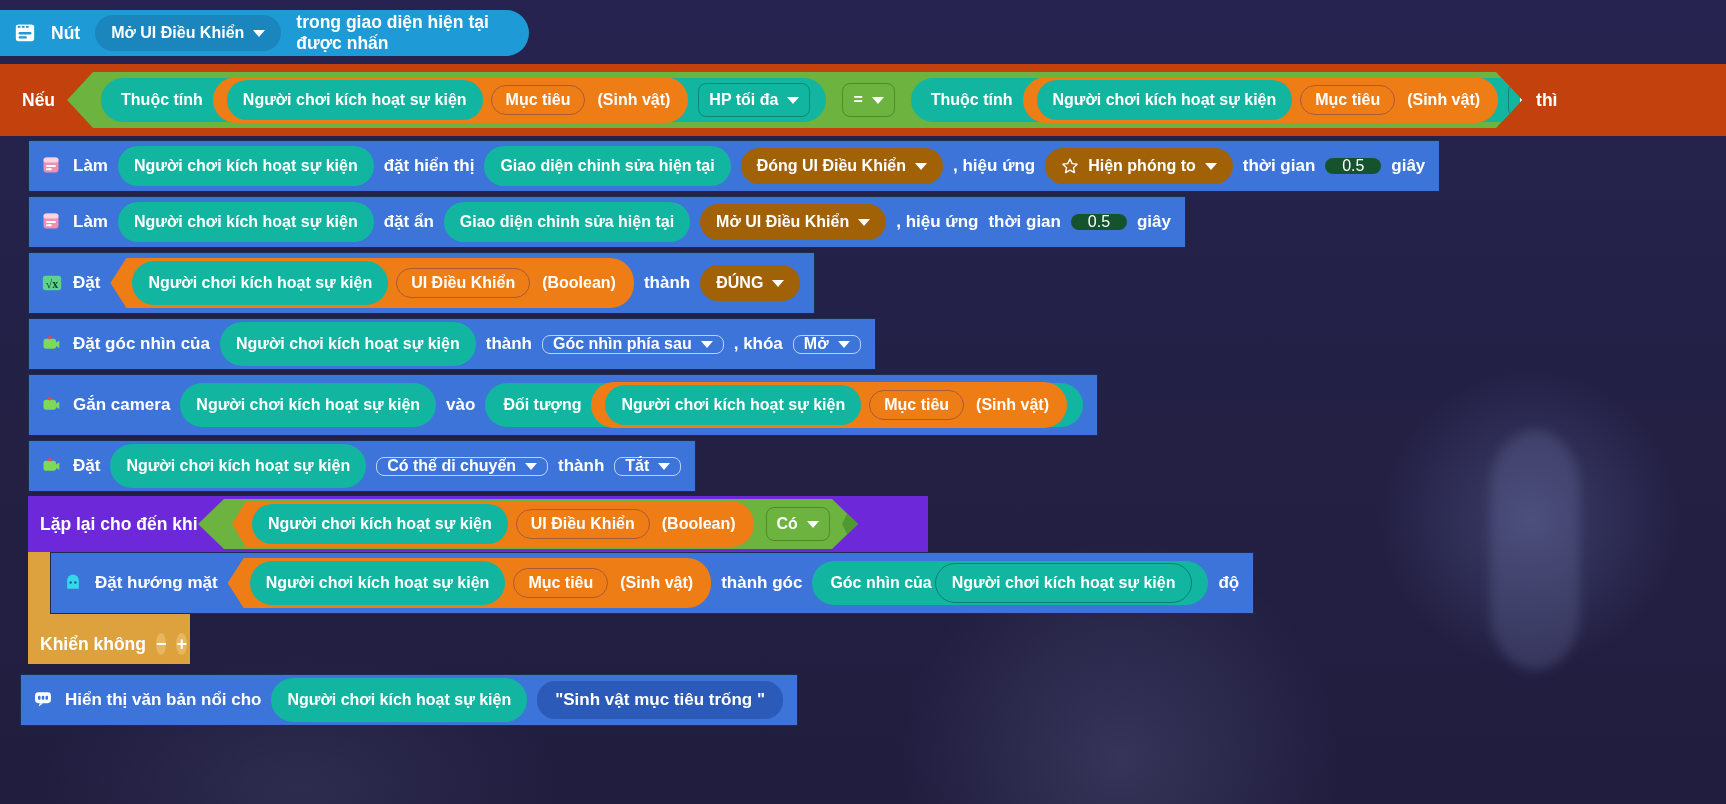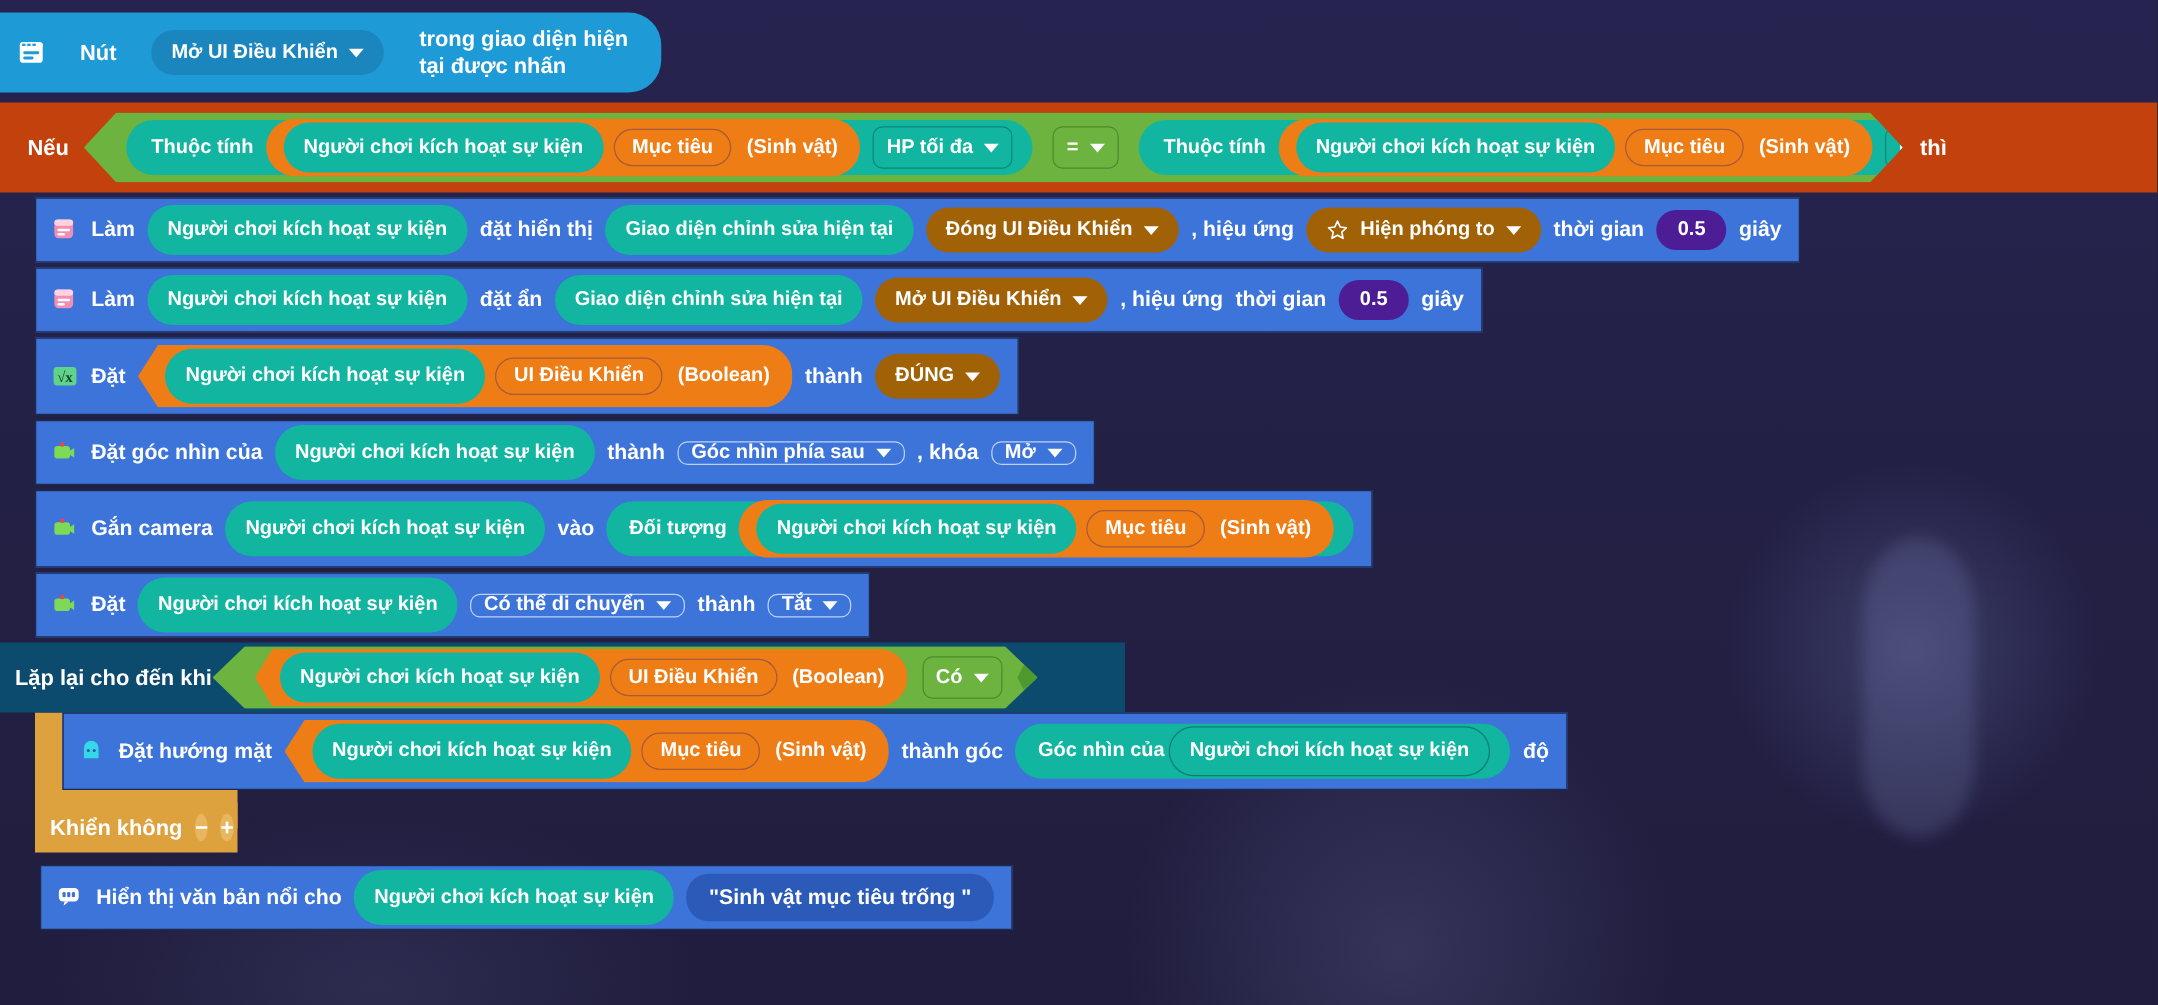--- a/index.html
+++ b/index.html
@@ -28,23 +28,23 @@
     background: rgba(140,150,205,.20);
     filter: blur(6px);
   }
   .script { position: absolute; left: 0; top: 0; width: 100%; }
 
   
   .bar { display: flex; align-items: center; position: relative; }
   .hat {
     background: #1e9ad6;
     border-radius: 0 26px 26px 0;
-    height: 64px;
+    height: 46px;
     padding: 0 22px 0 14px;
-    gap: 28px;
+    gap: 15px;
     width: 529px;
     margin-top: 10px;
   }
   .hat .txt { color: #fff; font-size: 17.5px; font-weight: 700; }
 
   .if-wrap {
     background: #c2410c;
     width: 1726px;
     margin-top: 8px;
     padding: 6px 0 6px 0;
@@ -143,31 +143,32 @@
     color: #fff; font-size: 17px; font-weight: 700;
     white-space: nowrap;
   }
   .stmt.tall { height: 62px; }
   .stmt .lbl { color: #fff; font-size: 17px; font-weight: 700; }
 
   .icon { width: 22px; height: 22px; flex: 0 0 22px; display:inline-block; }
 
   
   .numpill {
-    background: #4c1d95; border-radius: 16px; height: 32px;
+    background: #14532d; border-radius: 16px; height: 16px;
     min-width: 56px; display:flex; align-items:center; justify-content:center;
-    color:#fff; font-size:16px; font-weight:700; padding: 0 14px;
+    color:#fff; font-size:16px; font-weight:400; padding: 0 14px;
   }
 
   
   .loop-head {
-    background: #0c4a6e;
+    background: #6d28d9;
     height: 56px;
     display: flex; align-items: center;
     padding-left: 40px;
+    margin-left: 28px;
     width: 900px;
     position: relative;
   }
   .loop-foot {
     background: #dda13e;
     height: 36px;
     width: 162px;
     margin-left: 28px;
     display: flex; align-items: center;
     padding-left: 14px;
@@ -445,21 +446,21 @@
       <span style="position:absolute;left:36px;font-size:13px;color:#fff;">▲</span>
     </div>
   </div>
 
   <div class="bar" style="margin-left:28px;background:#dda13e;width:162px;height:40px;padding:0 12px;gap:10px;margin-top:-26px;">
     <span class="kw">Khiển không</span>
     <span class="circlebtn">−</span>
     <span class="circlebtn">+</span>
   </div>
 
-  <div class="stmt" style="margin-top:10px;margin-left:32px;align-items:center;">
+  <div class="stmt" style="margin-top:10px;margin-left:20px;align-items:center;">
     <span class="icon">
       <svg viewBox="0 0 24 24" width="20" height="20">
         <rect x="2.5" y="4" width="19" height="13" rx="4" fill="#fff"></rect>
         <path d="M8 17l-1 4 5-4z" fill="#fff"></path>
         <rect x="6" y="8" width="3" height="5" rx="1.2" fill="#3c74da"></rect>
         <rect x="10.5" y="8" width="3" height="5" rx="1.2" fill="#3c74da"></rect>
         <rect x="15" y="8" width="3" height="5" rx="1.2" fill="#3c74da"></rect>
       </svg>
     </span>
     <span class="lbl">Hiển thị văn bản nổi cho</span>

